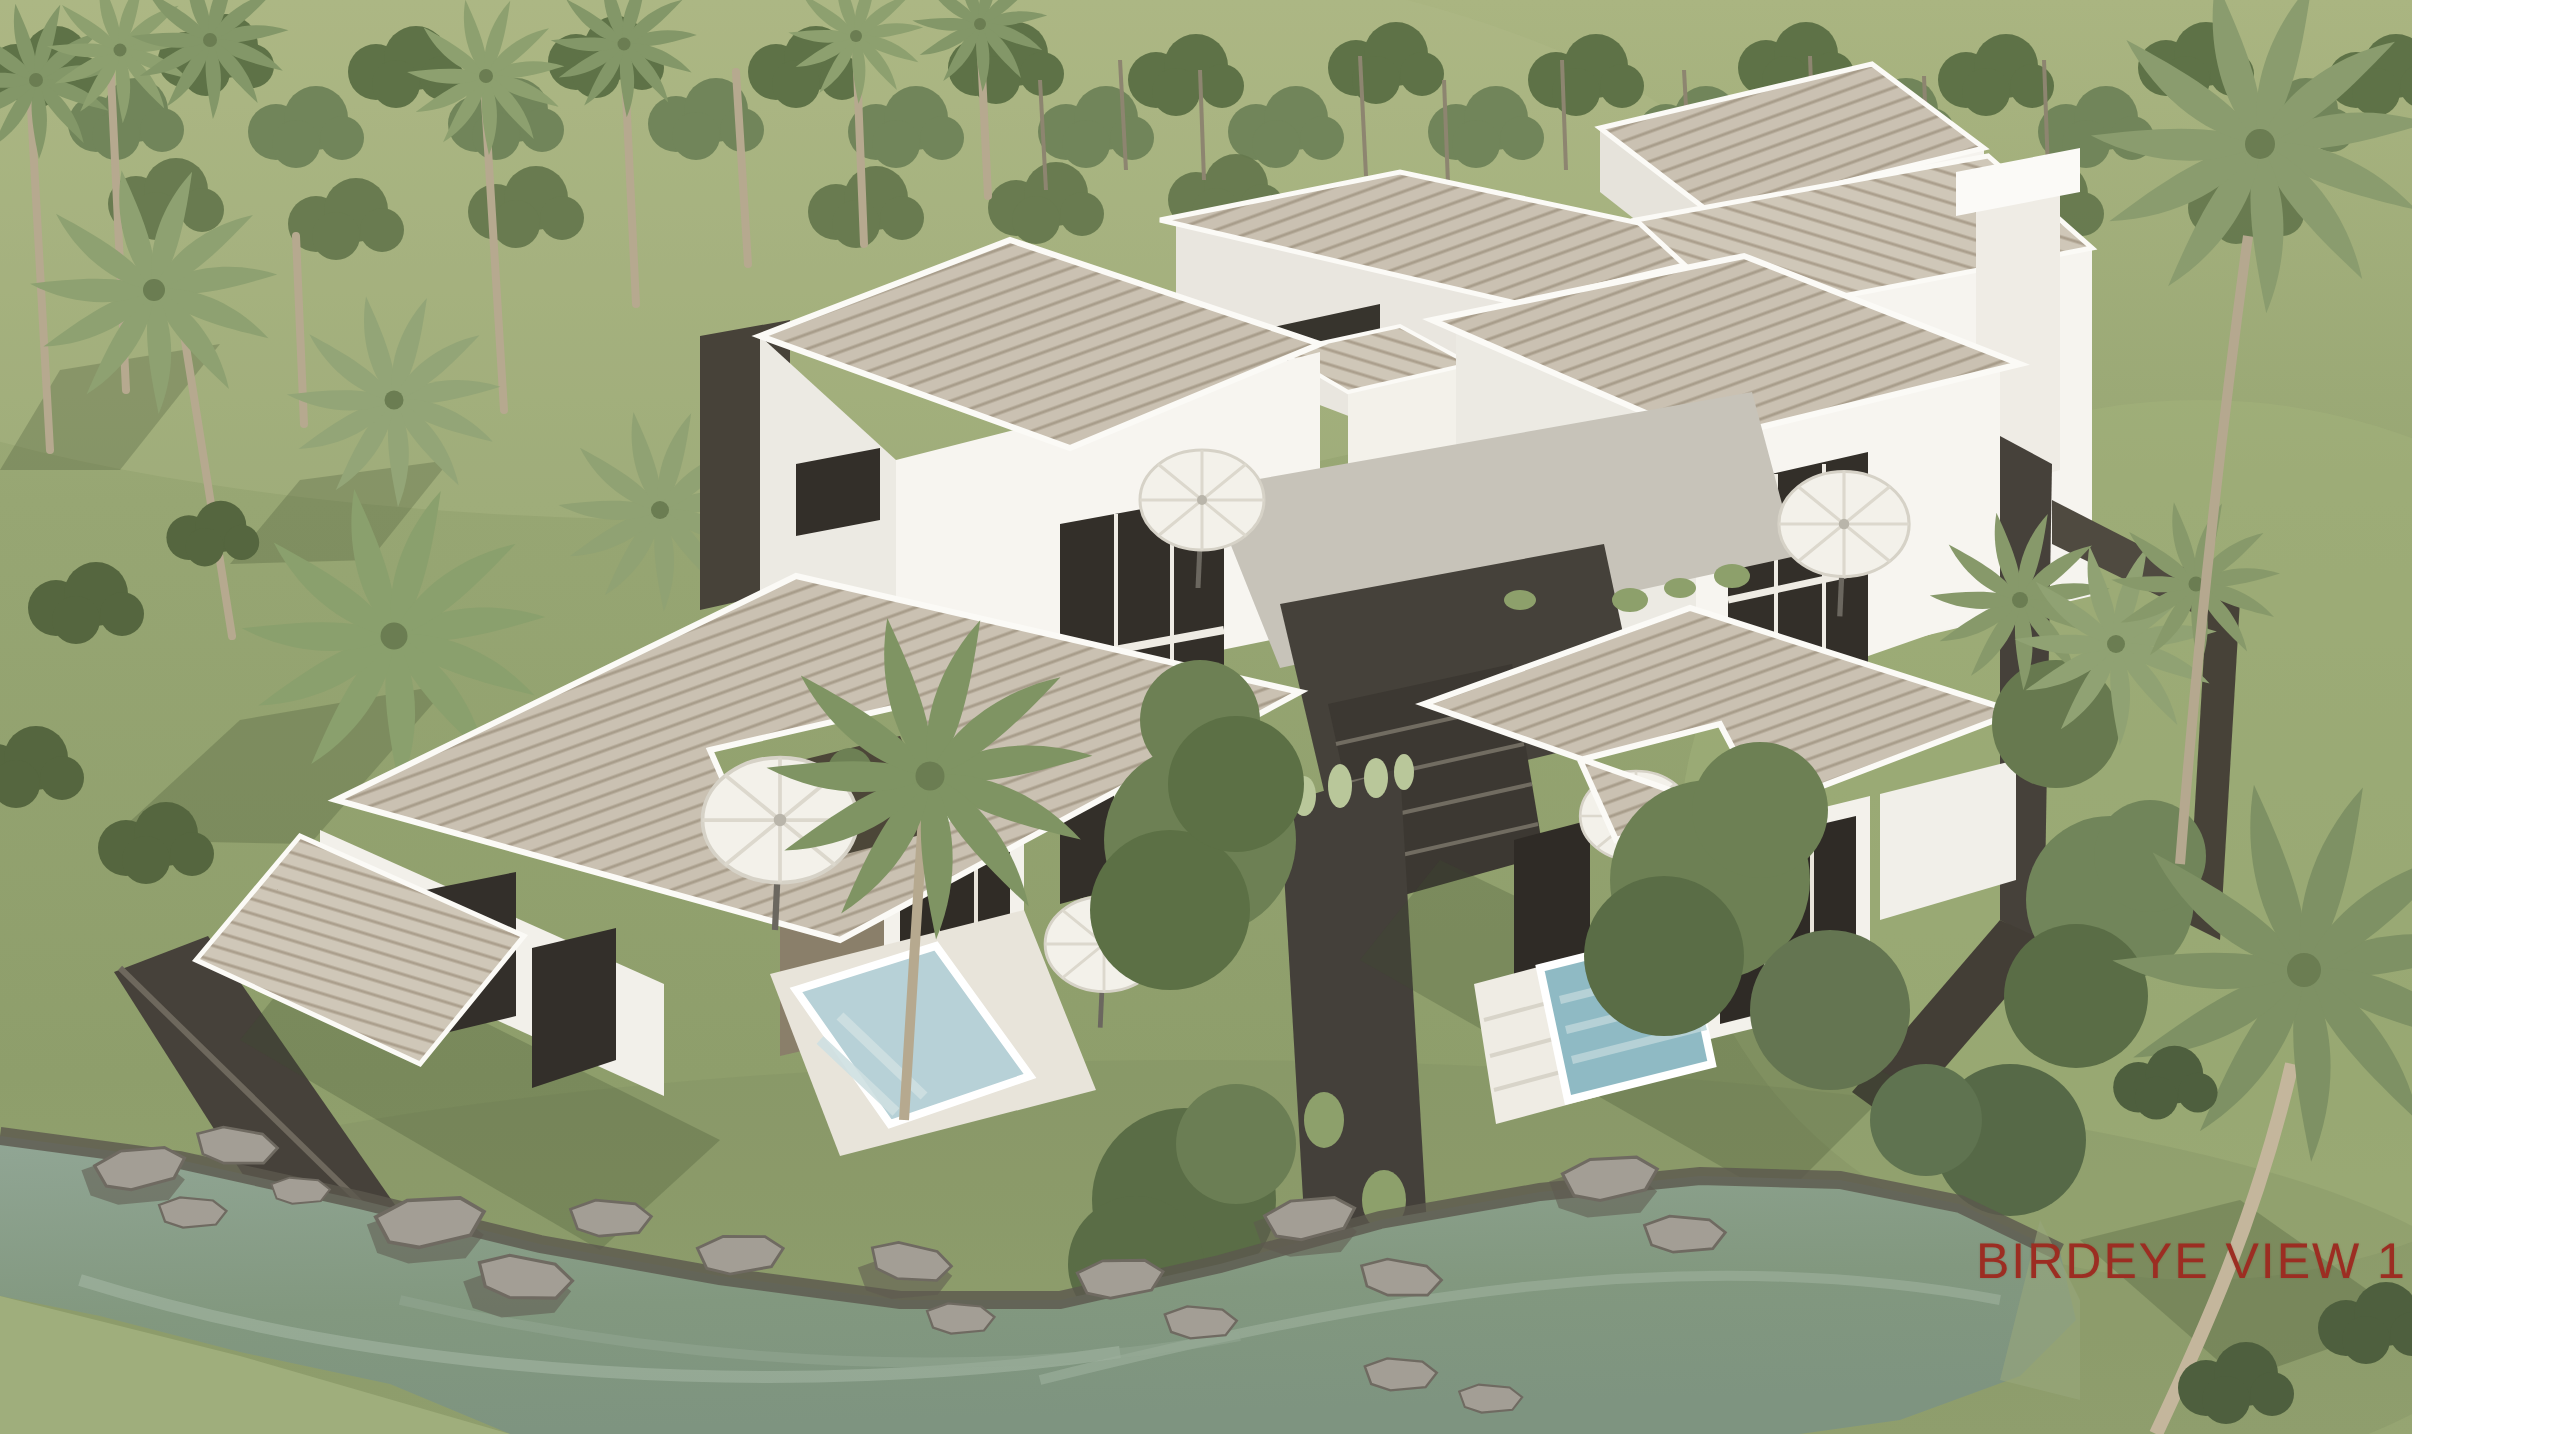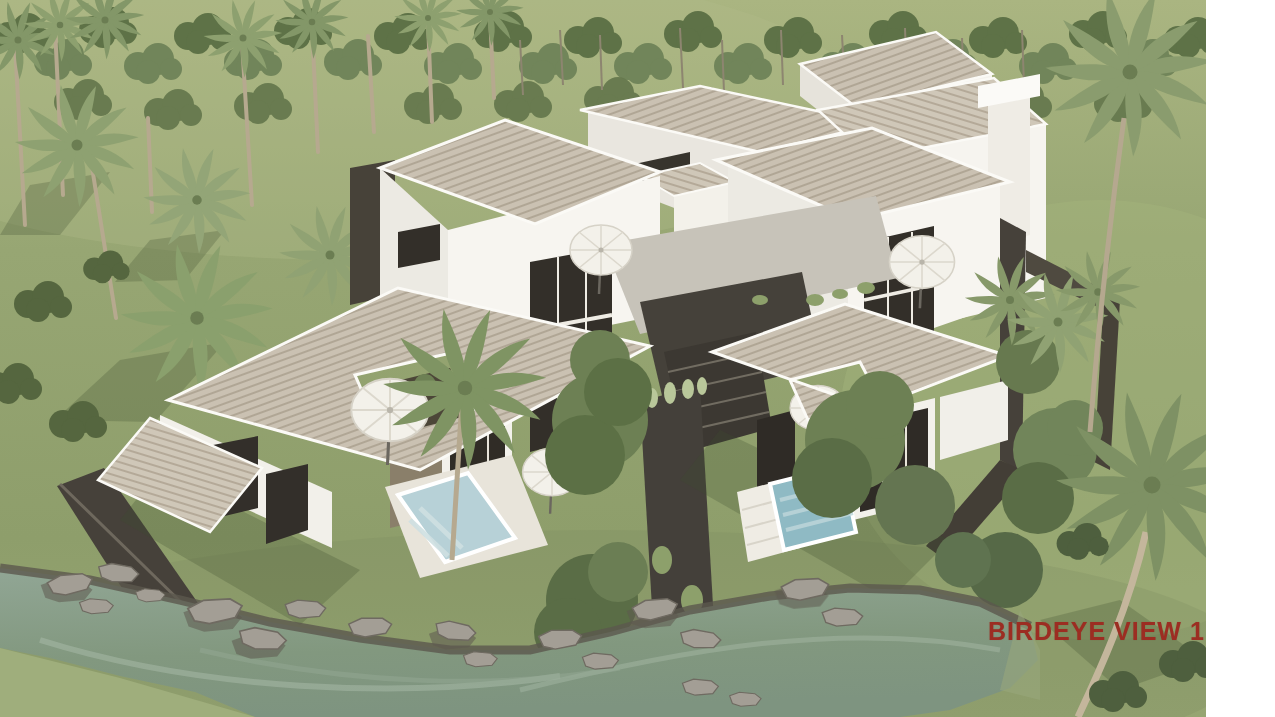--- a/index.html
+++ b/index.html
@@ -2,21 +2,21 @@
 <html><head>
 <meta charset="utf-8">
 <style>
   html,body{margin:0;padding:0;background:#ffffff;}
   .page{position:relative;width:1275px;height:717px;background:#ffffff;overflow:hidden;
         font-family:"Liberation Sans",sans-serif;}
   .render-area{position:absolute;left:0;top:0;width:1206px;height:717px;overflow:hidden;}
   .render-area svg{display:block;width:1206px;height:717px;}
   .right-margin{position:absolute;left:1206px;top:0;width:69px;height:717px;background:#ffffff;}
   .view-label{position:absolute;left:988px;top:617px;width:215px;
-              font-size:25px;font-weight:700;letter-spacing:1px;color:#9c2d22;
+              font-size:25px;font-weight:400;letter-spacing:1px;color:#9c2d22;
               text-shadow:0 0 1px rgba(120,30,20,.25);white-space:nowrap;}
   .sh{fill:#3d4c30;opacity:.26;}
 </style>
 </head>
 <body>
 
 <div class="page">
   <div class="render-area">
   <svg viewBox="0 0 1206 717" xmlns="http://www.w3.org/2000/svg">
     <defs>

